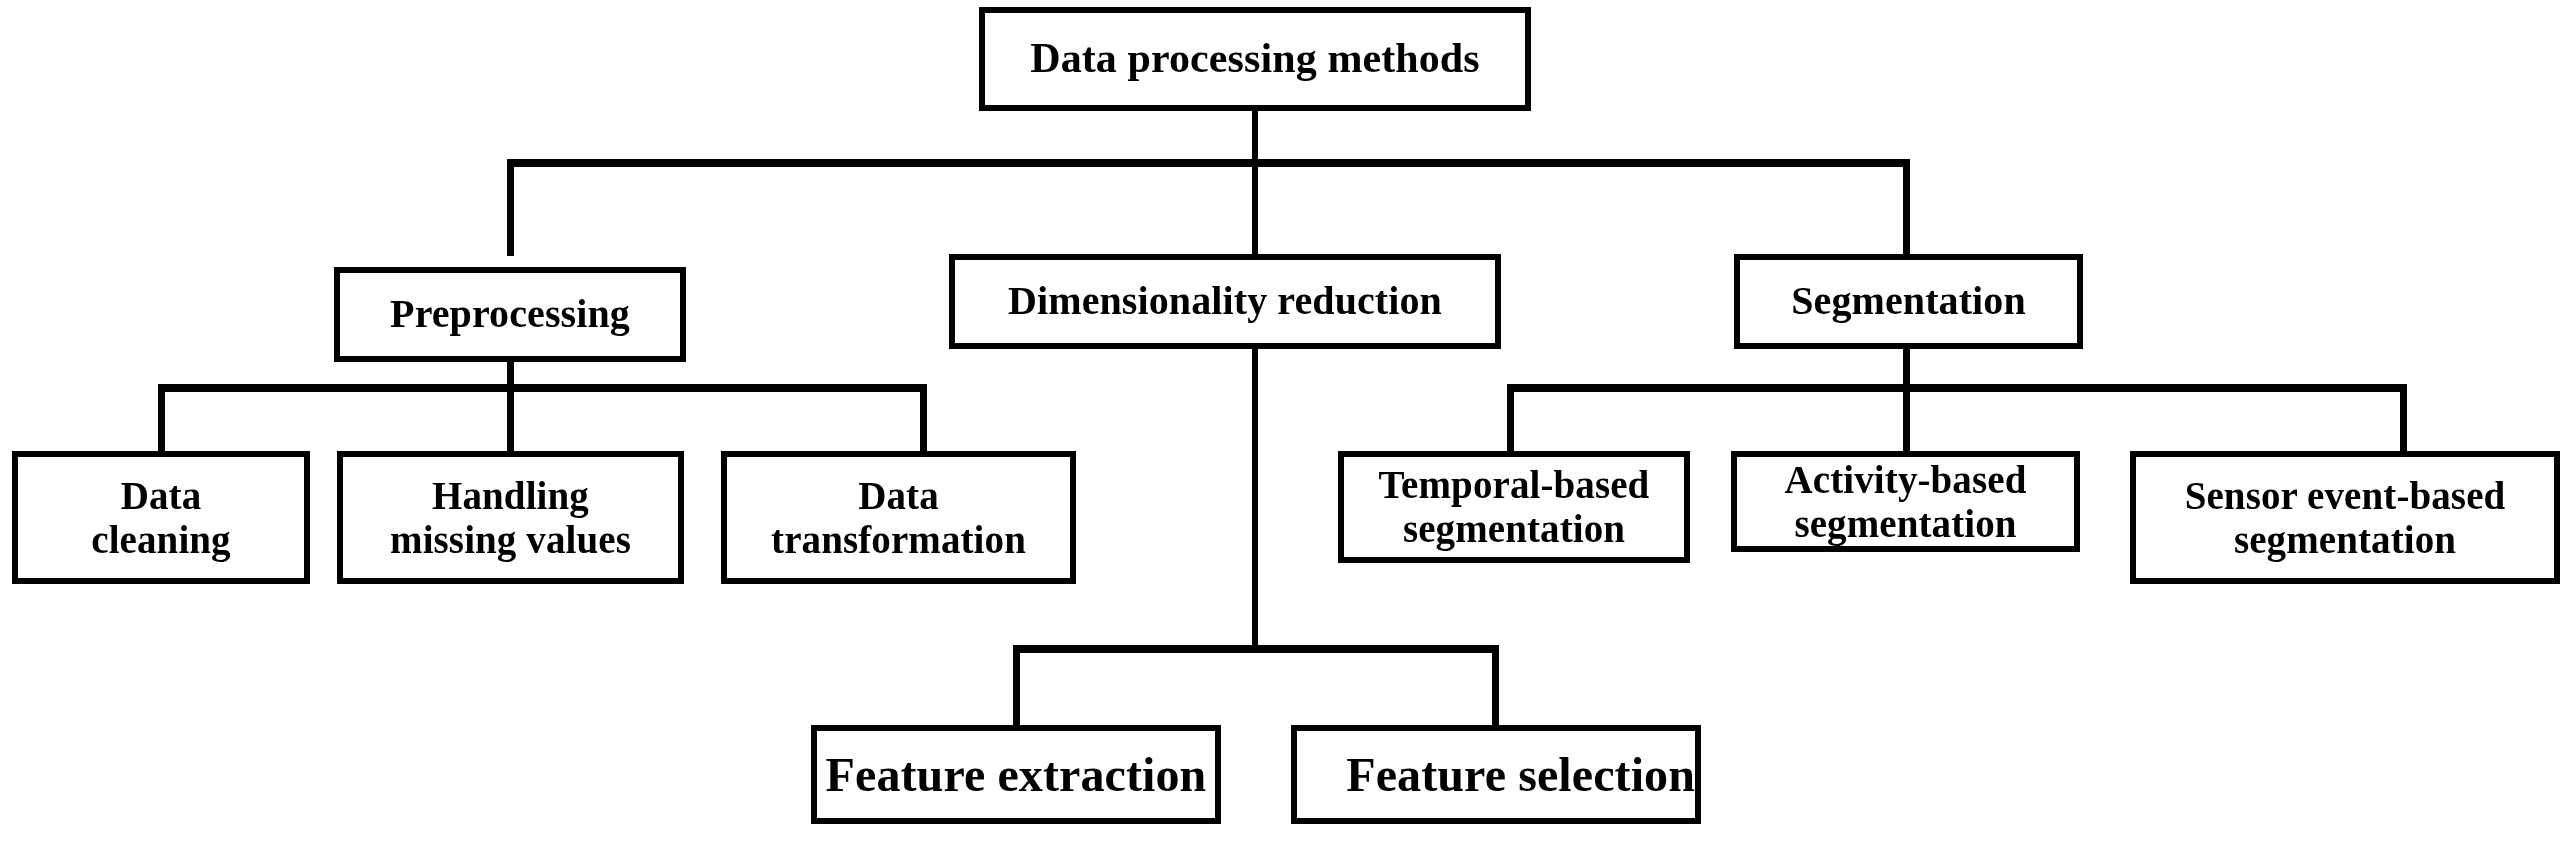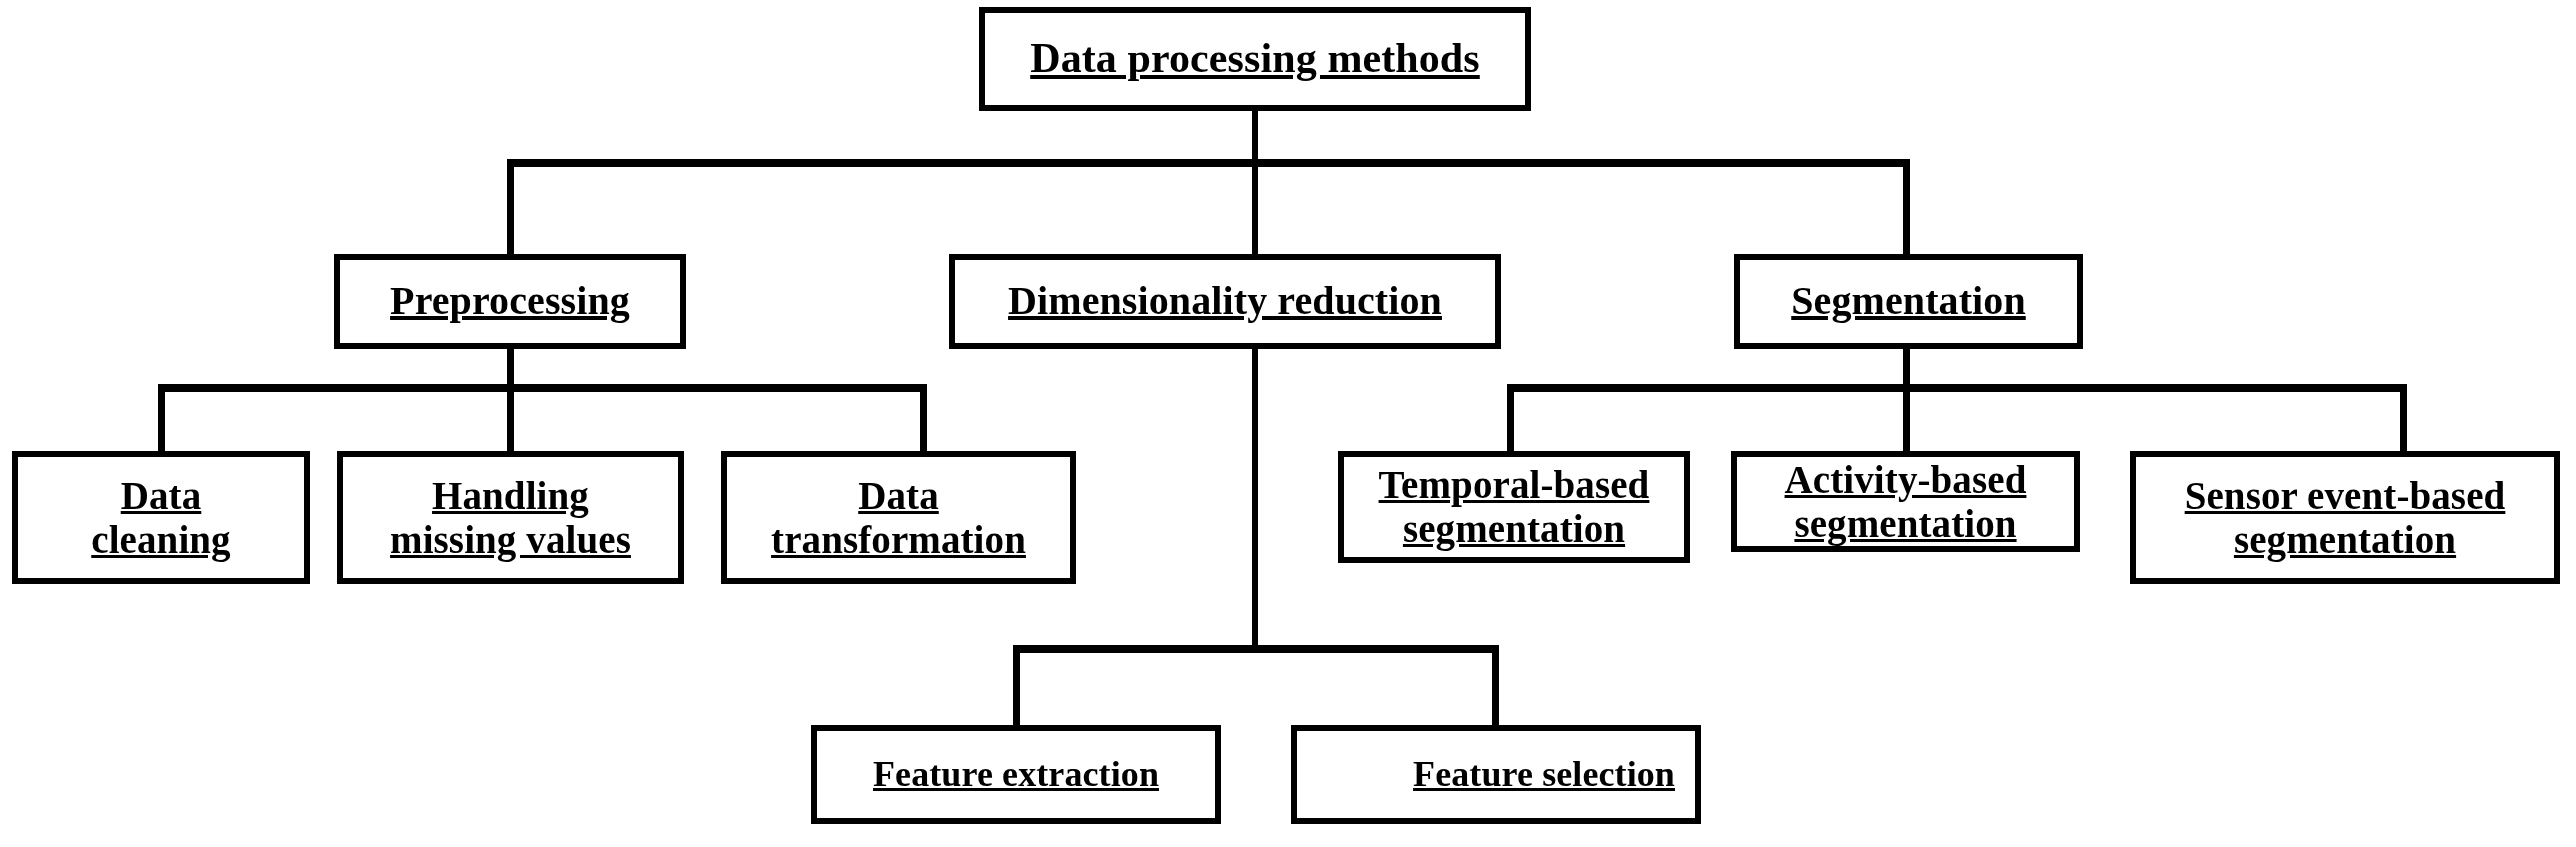--- a/index.html
+++ b/index.html
@@ -37,28 +37,27 @@
     text-align: center;
     font-weight: bold;
     color: #000000;
     line-height: 1.12;
     letter-spacing: 0.1px;
     z-index: 2;
   }
   .node .label {
     display: block;
     width: 100%;
-    padding: 0 20px;
+    padding: 0 0;
     white-space: pre-line;
-    text-decoration: underline;
   }
   .lvl0 { font-size: 42px; }
   .lvl1 { font-size: 40px; }
   .lvl2 { font-size: 39px; align-items: center; }
-  .lvl3 { font-size: 36px; }
+  .lvl3 { font-size: 48px; }
 </style>
 </head>
 <body>
 
 <div id="diagram-root">
 
   <svg class="connectors" viewBox="0 0 3836 1262">
     <g stroke="#000000" fill="none" shape-rendering="crispEdges">
 
       <line x1="1869" y1="165" x2="1869" y2="247" stroke-width="10"></line>
@@ -85,21 +84,21 @@
       <line x1="1508" y1="967" x2="2232" y2="967" stroke-width="13"></line>
       <line x1="1513" y1="967" x2="1513" y2="1084" stroke-width="10"></line>
       <line x1="2227" y1="967" x2="2227" y2="1084" stroke-width="10"></line>
     </g>
   </svg>
 
   <div class="node lvl0" style="left:979px; top:6.7px; width:552px; height:104px;">
     <span class="label">Data processing methods</span>
   </div>
 
-  <div class="node lvl1" style="left:334px; top:254px; width:352px; height:95px;">
+  <div class="node lvl1" style="left:334px; top:267px; width:352px; height:95px;">
     <span class="label">Preprocessing</span>
   </div>
 
   <div class="node lvl1" style="left:949px; top:254px; width:552px; height:95px;">
     <span class="label">Dimensionality reduction</span>
   </div>
 
   <div class="node lvl1" style="left:1734px; top:254px; width:349px; height:95px;">
     <span class="label">Segmentation</span>
   </div>

